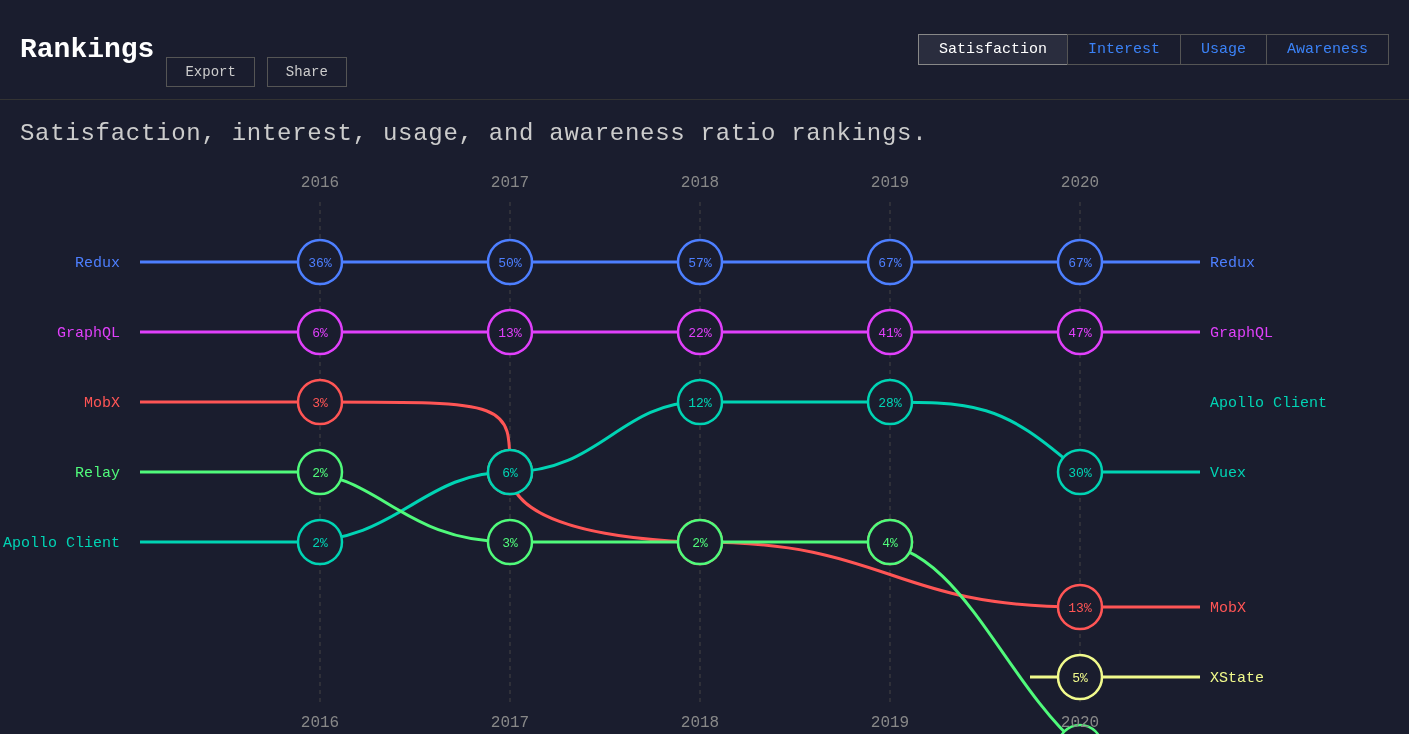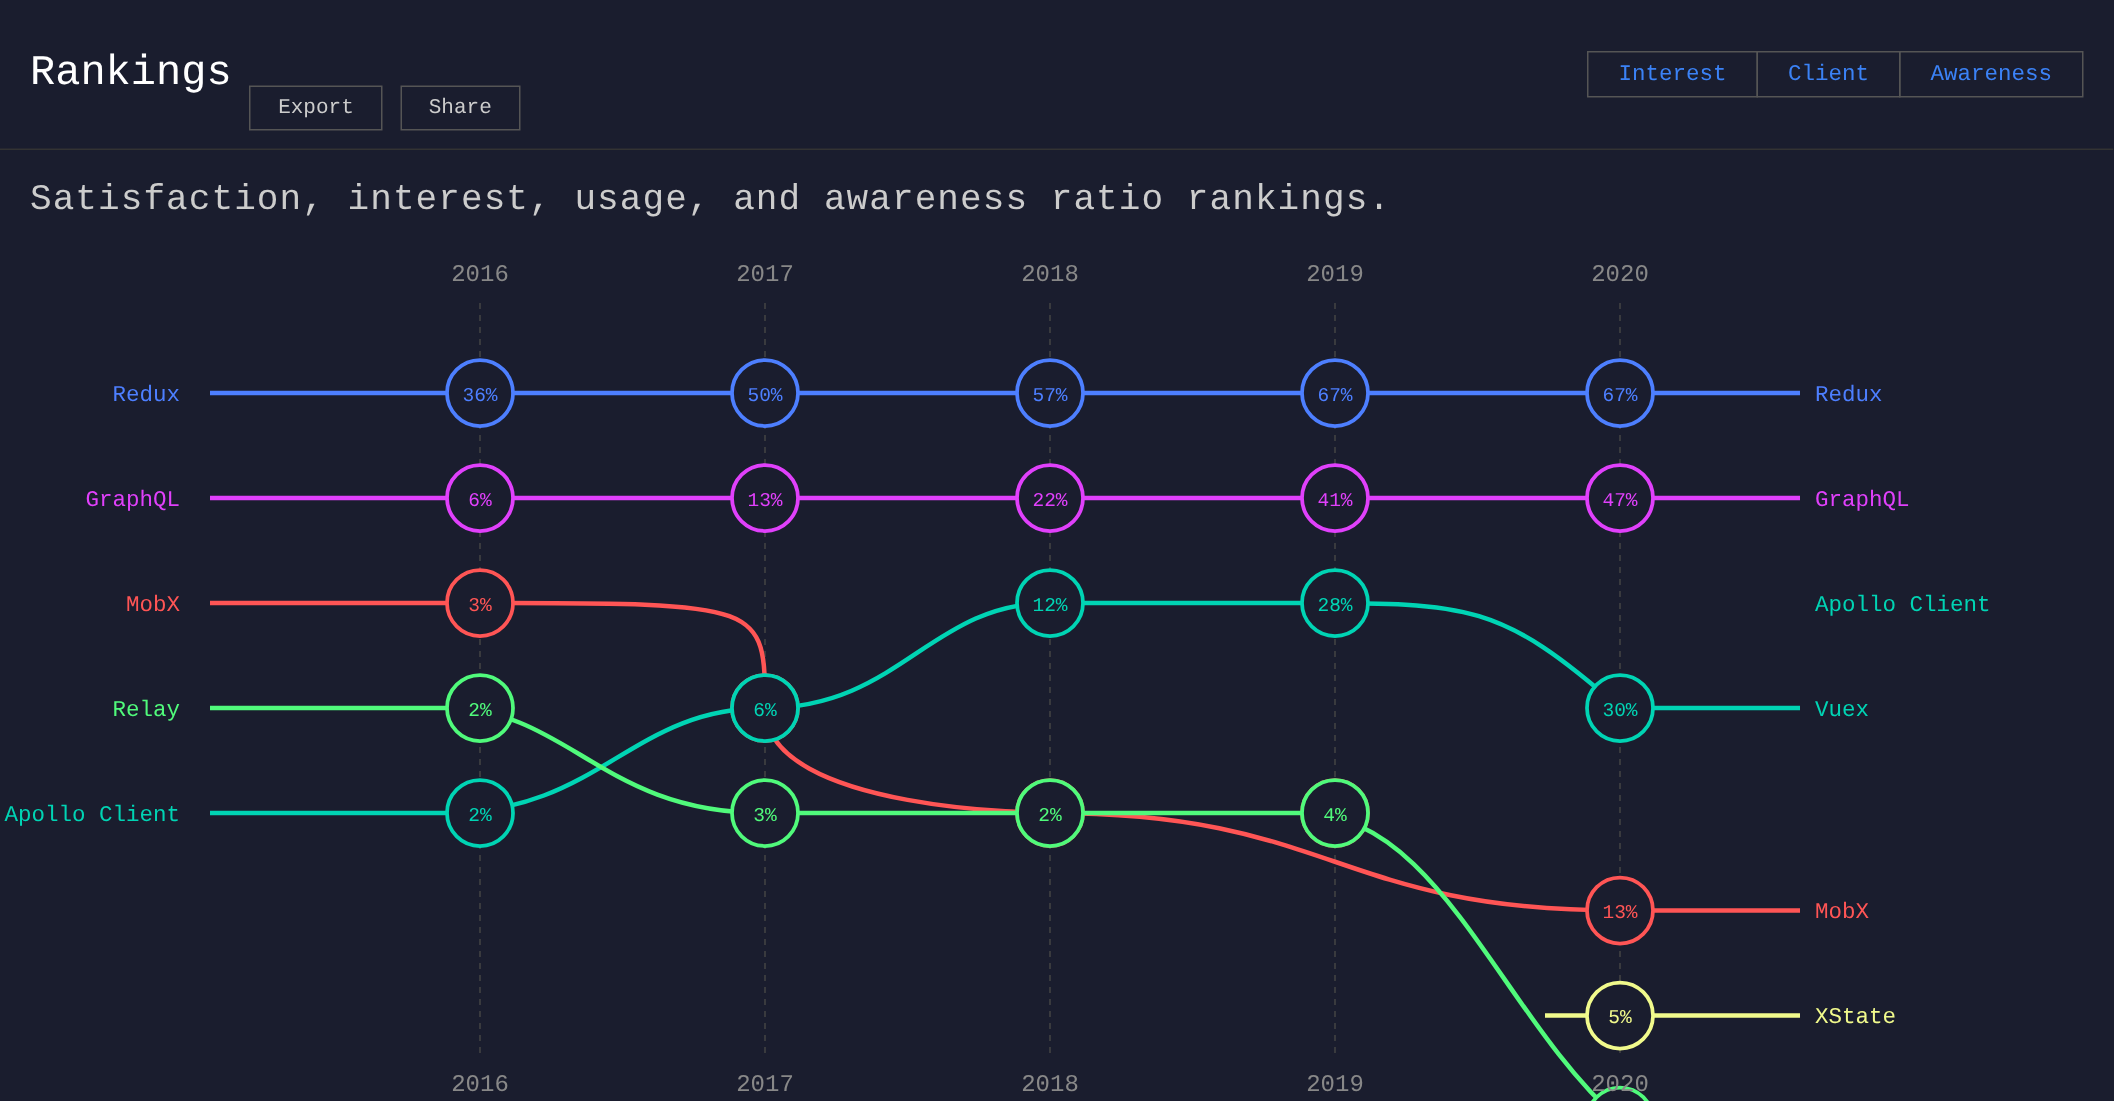--- a/index.html
+++ b/index.html
@@ -18,21 +18,21 @@
       padding: 12px 20px;
       border-bottom: 1px solid #333;
     }
     .header-left {
       display: flex;
       align-items: center;
       gap: 12px;
     }
     .title {
       font-size: 28px;
-      font-weight: normal;
+      font-weight: bold;
       color: #ffffff;
     }
     .btn {
       border: 1px solid #555;
       background: transparent;
       color: #ccc;
       padding: 6px 18px;
       font-size: 14px;
       cursor: pointer;
       font-family: inherit;
@@ -79,22 +79,23 @@
 </head>
 <body>
 
 <div class="header">
   <div class="header-left">
     <span class="title">Rankings</span>
     <button class="btn">Export</button>
     <button class="btn">Share</button>
   </div>
   <div class="header-right">
+    <button class="tab-btn active">Satisfaction</button>
     <button class="tab-btn">Interest</button>
-    <button class="tab-btn">Client</button>
+    <button class="tab-btn">Usage</button>
     <button class="tab-btn">Awareness</button>
   </div>
 </div>
 
 <div class="subtitle">Satisfaction, interest, usage, and awareness ratio rankings.</div>
 
 <div class="chart-area">
   <svg class="chart-svg" viewBox="0 0 1409 600">
 
     <text x="320" y="30" fill="#888" font-size="16" font-family="Courier New" text-anchor="middle">2016</text>

